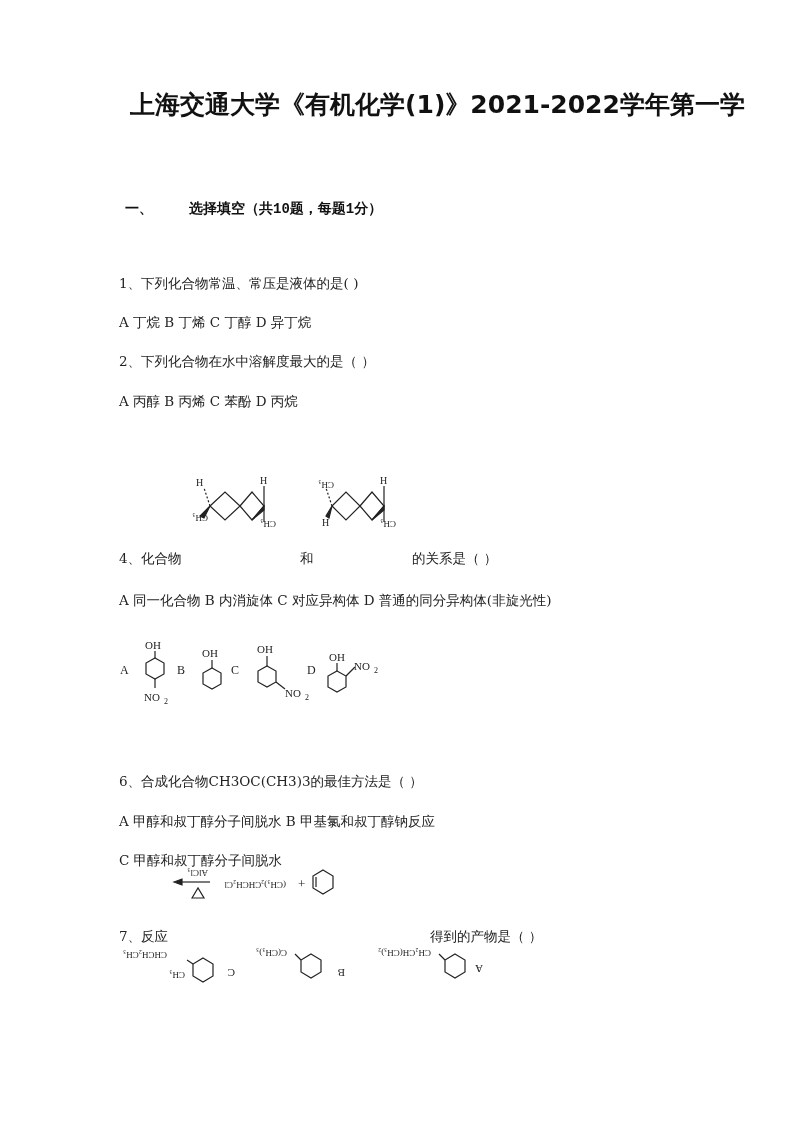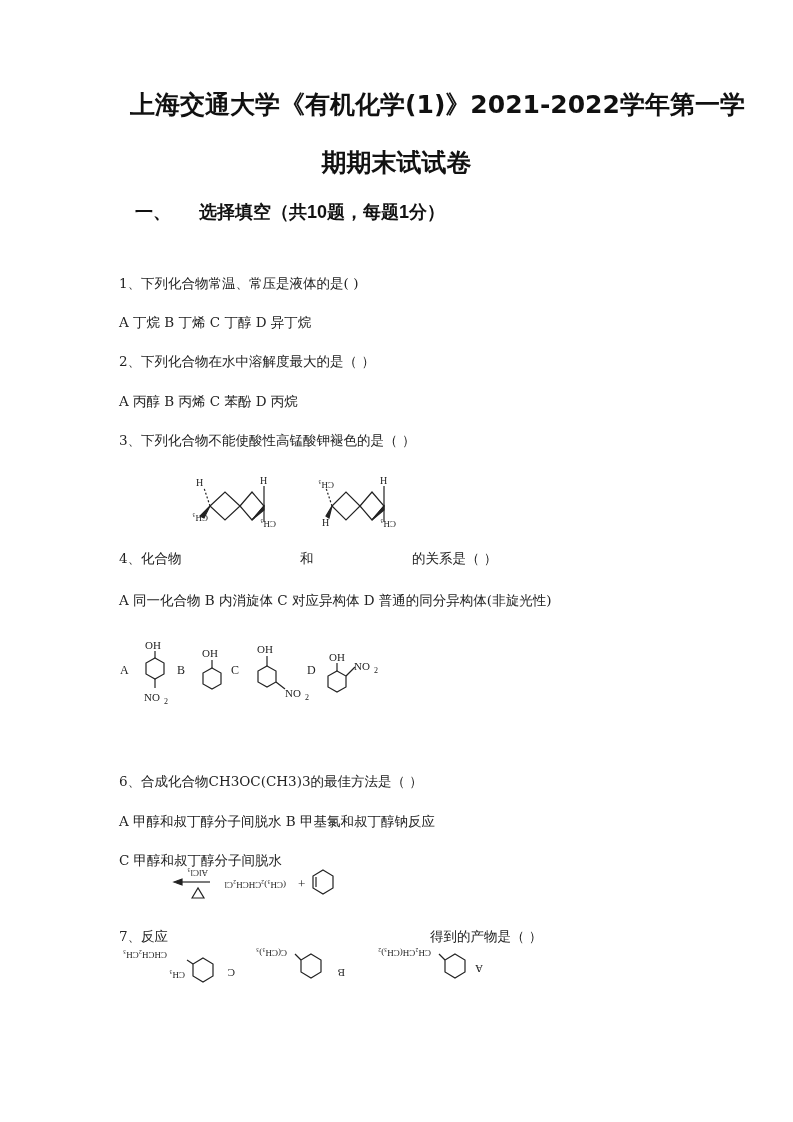--- a/index.html
+++ b/index.html
@@ -4,47 +4,45 @@
 <style>
   html, body { margin: 0; padding: 0; background: #ffffff; }
   body { width: 793px; height: 1122px; position: relative; overflow: hidden;
          font-family: "DejaVu Serif", "Liberation Serif", serif; color: #111; }
   .page { position: absolute; left: 0; top: 0; width: 793px; height: 1122px; }
   .title { position: absolute; left: 0; width: 793px; text-align: center;
            font-family: "DejaVu Sans", "Liberation Sans", sans-serif; font-weight: bold;
            font-size: 25px; letter-spacing: 0px; color: #111; }
   .t1 { top: 88px; margin-left: 41px; }
   .t2 { top: 146px; }
-  .sec { position: absolute; left: 135px; top: 200px; font-family: Liberation Sans, sans-serif;
-         font-weight: bold; font-size: 18px; }
+  .sec { position: absolute; left: 125px; top: 200px; font-family: Liberation Mono, monospace;
+         font-weight: bold; font-size: 14px; }
   .sec .num { display: inline-block; width: 64px; }
   .line { position: absolute; left: 119px; font-size: 13.5px; white-space: nowrap; color: #222; margin-top: 35px; }
   .chem { position: absolute; }
   .chem text { font-family: "Liberation Serif", "DejaVu Serif", serif; fill: #222; }
   svg line, svg polyline, svg polygon, svg path { stroke: #222; fill: none; stroke-width: 1.2; }
 </style>
 </head>
 <body>
 
 <div class="page">
 
   <div class="title t1">上海交通大学《有机化学(1)》2021-2022学年第一学</div>
-  <div class="title t2">期期末试试卷</div>
 
   <div class="sec">
     <span class="num">一、</span><span>选择填空（共10题，每题1分）</span>
   </div>
 
   <div class="line" style="top:240px">1、下列化合物常温、常压是液体的是( )</div>
   <div class="line" style="top:279px">A 丁烷 B 丁烯 C 丁醇 D 异丁烷</div>
 
   <div class="line" style="top:318px">2、下列化合物在水中溶解度最大的是（ ）</div>
   <div class="line" style="top:358px">A 丙醇 B 丙烯 C 苯酚 D 丙烷</div>
 
-  <div class="line" style="top:397px">3、下列化合物不能使酸性高锰酸钾褪色的是（ ）</div>
 
   <div class="line" style="top:515px">4、化合物</div>
   <div class="line" style="left:300px; top:515px">和</div>
   <div class="line" style="left:412px; top:515px">的关系是（ ）</div>
 
   <svg class="chem" style="left:180px; top:474px" width="100" height="58">
     <polyline points="30,32 45,18 60,32 45,46 30,32"></polyline>
     <polyline points="60,32 72,18 84,32 72,46 60,32"></polyline>
     <line x1="30" y1="32" x2="24" y2="14" stroke-dasharray="2,2"></line>
     <polygon points="30,32 20,42 24,44" style="fill:#222"></polygon>

